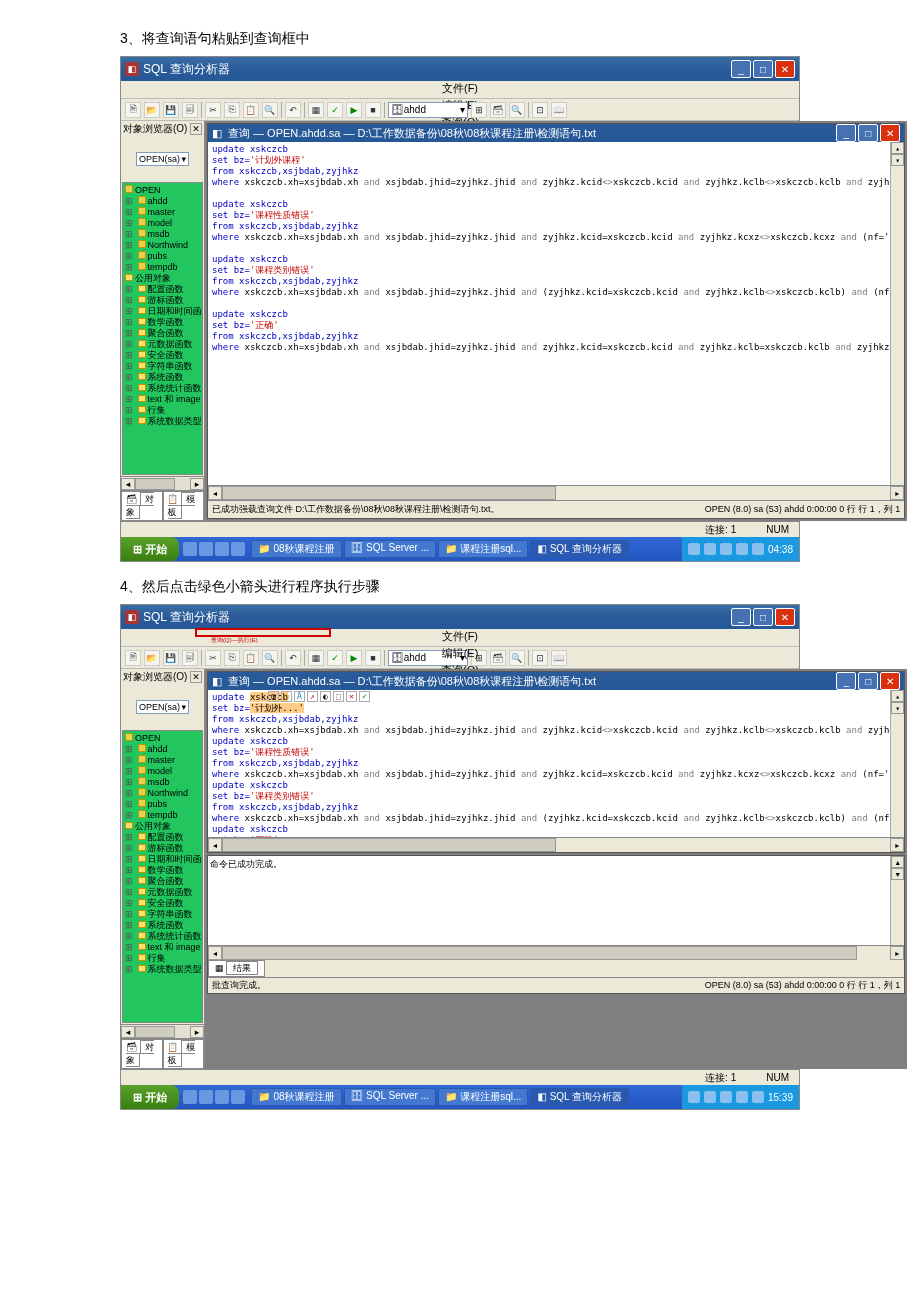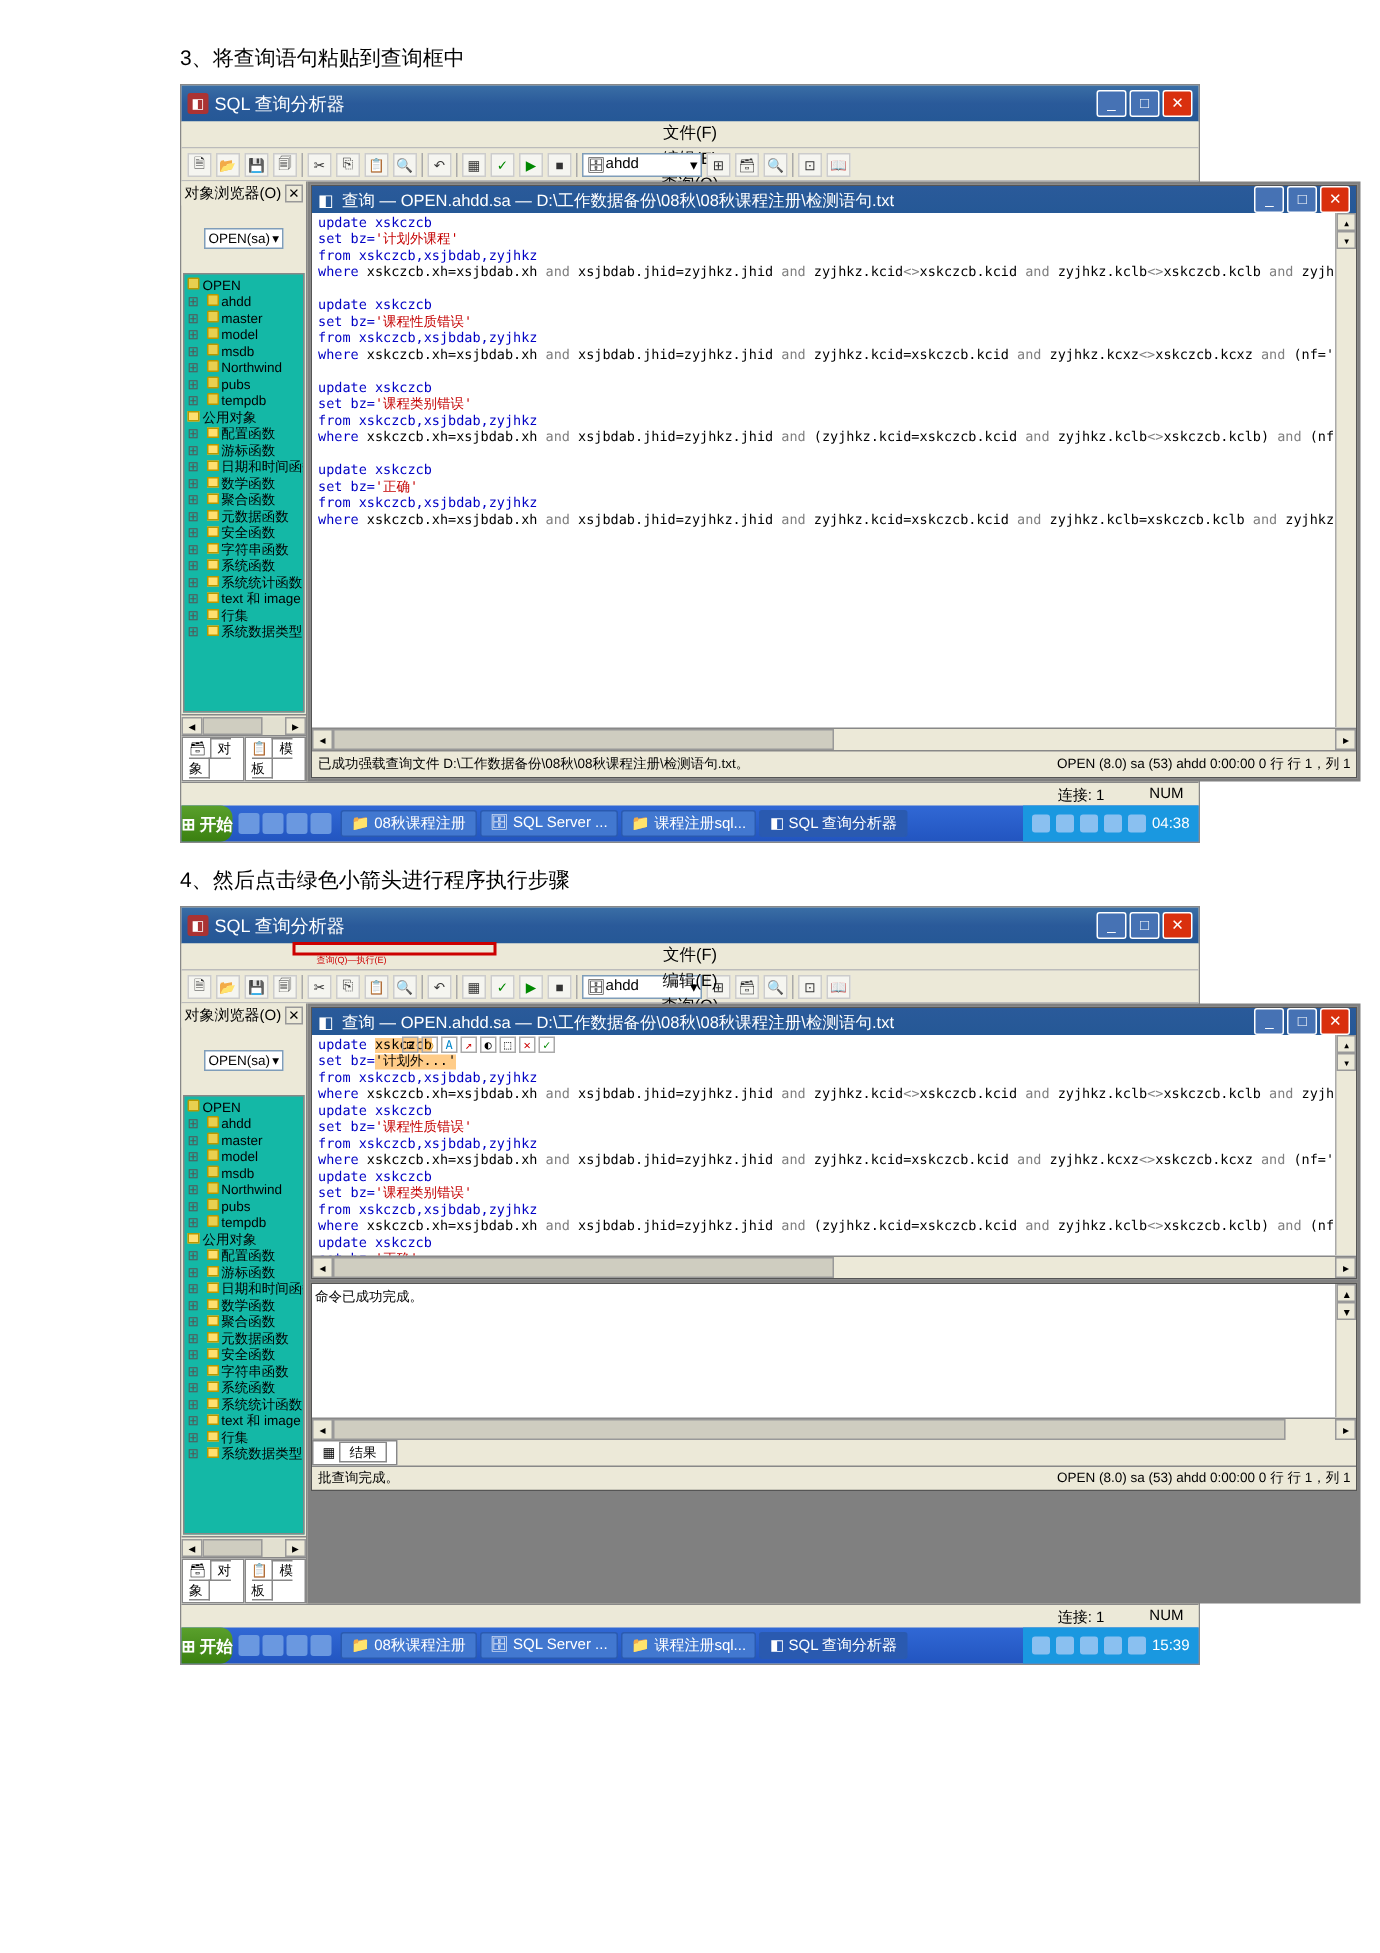--- a/index.html
+++ b/index.html
@@ -21,21 +21,21 @@
   .tbtn.green::after { content: "▶"; color: #080; }
   .tsep { width: 1px; height: 16px; background: #aaa; }
   .tcombo { height: 16px; border: 1px solid #7f9db9; background: #fff; font-size: 10px; padding: 0 2px; display:flex;align-items:center; min-width: 80px;}
   .tcombo::after { content: "▾"; margin-left: auto; }
 
   .body { display: flex; height: var(--body-h); }
   .sidebar { width: 84px; border-right: 1px solid #888; display:flex; flex-direction:column; background:#ece9d8;}
   .sidelabel { font-size: 10px; padding: 1px 2px; background:#ece9d8; display:flex;justify-content:space-between;align-items:center;}
   .sidelabel .x { font-size:9px; border:1px solid #999; width:12px; height:12px; display:flex;align-items:center;justify-content:center;}
   .sidecombo { height: 14px; border:1px solid #7f9db9; background:#fff; font-size:9px; padding:0 2px; margin:15px; display:flex;align-items:center; justify-content:space-between;}
-  .tree { flex:1; background:#14b8a6; border:1px solid #888; margin:1px; overflow:hidden; font-size:9px; padding:2px; line-height:11px;}
+  .tree { flex:1; background:#22c55e; border:1px solid #888; margin:1px; overflow:hidden; font-size:9px; padding:2px; line-height:11px;}
   .tree .t-item { white-space: nowrap; }
   .tree .db::before { content:"⊞ "; color:#555;}
   .tree .db-y::before { content:"⊞ "; color:#555;}
   .tree .cyl { display:inline-block; width:8px; height:8px; background:#e8d050; border:1px solid #b89800; border-radius:1px; margin-right:2px;}
   .tree .fldopen { display:inline-block; width:8px;height:7px;background:#ffe070;border:1px solid #b89800; margin-right:2px;}
   .sidetabs { display:flex; font-size:9px; border-top:1px solid #888; background:#ece9d8;}
   .sidetabs span { border:1px solid #888; padding:1px 4px; background:#fff;}
   .hscroll { height:14px; background:#ece9d8; display:flex;align-items:center; font-size:9px; border-top:1px solid #888;}
   .hscroll .ar { width:14px; height:12px; border:1px solid #999; display:flex;align-items:center;justify-content:center; background:#ece9d8;}
   .hscroll .track { flex:1; background:#e2e0d0; height:12px; position:relative;}
@@ -62,21 +62,21 @@
   .status1 .r { display:flex; gap:6px;}
 
   .resultpane { background:#ece9d8; margin:2px; margin-top:0; border:1px solid #555; flex:0 0 auto;}
   .resultmsg { background:#fff; font-size:9px; padding:2px; border-bottom:1px solid #888; min-height:90px; position:relative;}
   .resulttabs { display:flex; font-size:9px; background:#ece9d8;}
   .resulttabs span { border:1px solid #888; padding:1px 6px; background:#fff;}
   .resultstat { font-size:9px; padding:1px 4px; display:flex; justify-content:space-between; background:#ece9d8; border-top:1px solid #888;}
 
   .appstatus { background:#ece9d8; height:16px; border-top:1px solid #888; display:flex; justify-content:flex-end; font-size:10px; align-items:center; gap:30px; padding:0 10px;}
   .taskbar { height:24px; background: linear-gradient(to bottom, #3168d5, #2255c0); display:flex; align-items:center; font-size:11px; color:#fff;}
-  .startbtn { background: linear-gradient(to bottom, #5aa02c, #3a8010); height:100%; padding:0 0; display:flex; align-items:center; font-weight:bold; border-radius:0 8px 8px 0;}
+  .startbtn { background: linear-gradient(to bottom, #5aa02c, #3a8010); height:100%; padding:0 12px; display:flex; align-items:center; font-weight:bold; border-radius:0 8px 8px 0;}
   .startbtn::before { content:"⊞ "; margin-right:3px;}
   .qlaunch { display:flex; gap:2px; padding:0 4px;}
   .qlaunch i { width:14px; height:14px; background:#6a98e0; border-radius:2px;}
   .tasks { display:flex; gap:2px; flex:1; padding:15px 2px;}
   .task { background:#4278d0; border:1px solid #2a5ab0; padding:1px 6px; border-radius:2px; font-size:10px; max-width:120px; white-space:nowrap; overflow:hidden;}
   .task.active { background:#2a5ab0; }
   .tray { background:#1a98e0; height:100%; padding:0 6px; display:flex; align-items:center; gap:4px; font-size:10px;}
   .tray i { width:12px;height:12px; background:#8ac0f0; border-radius:2px;}
 
   .annot { position:absolute; border:2px solid #c00; }

